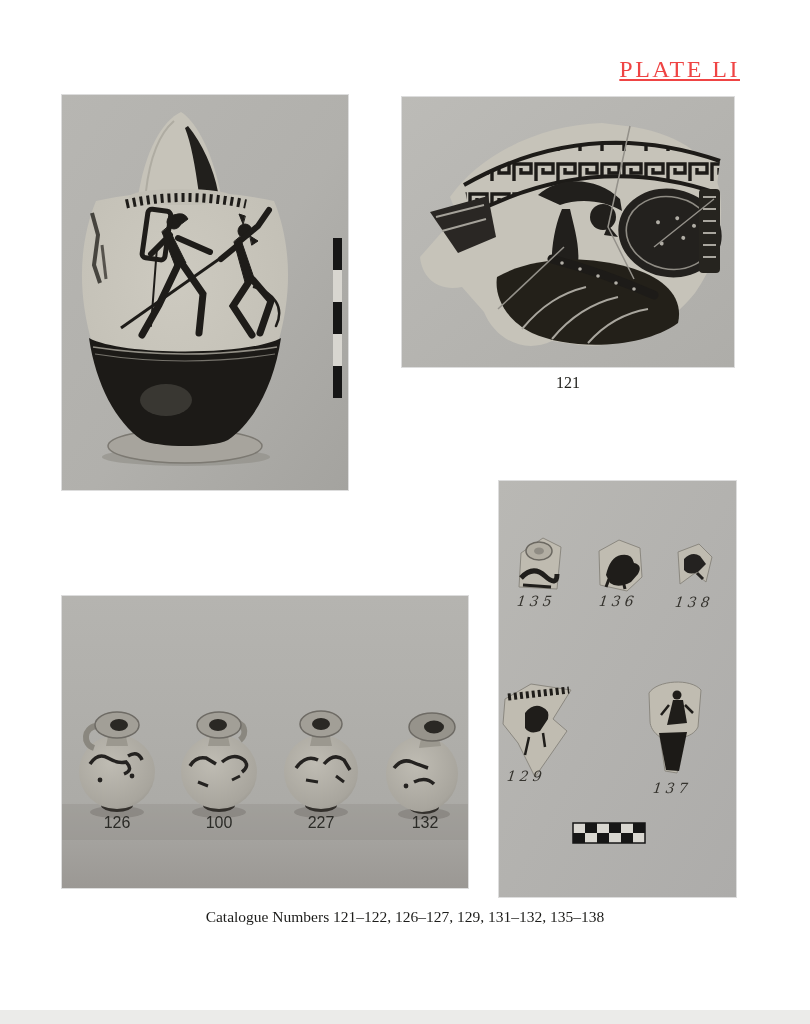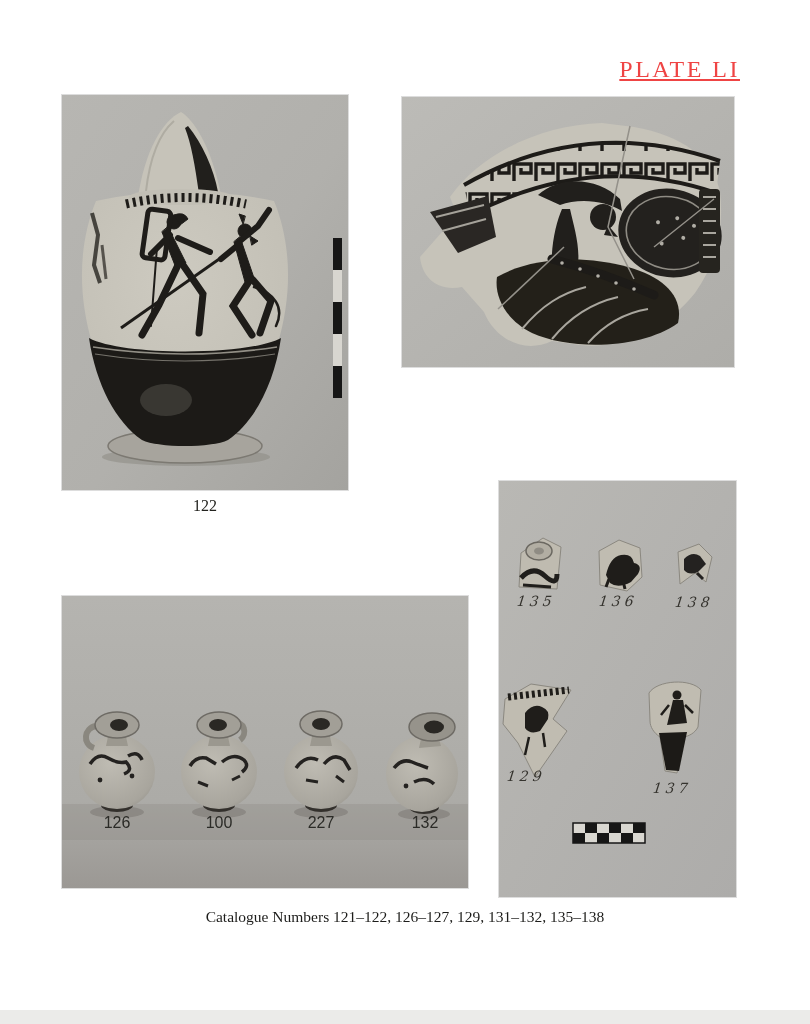--- a/index.html
+++ b/index.html
@@ -105,21 +105,20 @@
 
       <g>
         <rect x="271" y="143" width="9" height="32" fill="#161616"></rect>
         <rect x="271" y="175" width="9" height="32" fill="#d8d6d0"></rect>
         <rect x="271" y="207" width="9" height="32" fill="#161616"></rect>
         <rect x="271" y="239" width="9" height="32" fill="#d8d6d0"></rect>
         <rect x="271" y="271" width="9" height="32" fill="#161616"></rect>
       </g>
     </svg>
   </figure>
-  <div class="fig-label label-122">122</div>
 
   <figure class="photo photo-121" style="margin:0">
     <svg width="332" height="270" viewBox="0 0 332 270">
       <defs>
         <linearGradient id="p2bg" x1="0" y1="0" x2="1" y2="1">
           <stop offset="0" stop-color="#bcbbb7"></stop>
           <stop offset="1" stop-color="#aeada9"></stop>
         </linearGradient>
         <pattern id="meander" width="22" height="30" patternUnits="userSpaceOnUse">
           <rect width="22" height="30" fill="#c6c3b9"></rect>
@@ -169,20 +168,21 @@
           <circle cx="232" cy="192" r="1.8"></circle>
       </g>
 
       <g stroke="#94918a" stroke-width="1.5" fill="none">
         <path d="M228 29 L206 130 L232 182"></path>
         <path d="M96 212 L162 150"></path>
         <path d="M312 102 L252 150"></path>
       </g>
     </svg>
   </figure>
+  <div class="fig-label label-121">121</div>
 
   <figure class="photo photo-vases" style="margin:0">
     <svg width="406" height="292" viewBox="0 0 406 292">
       <defs>
         <linearGradient id="p3bg" x1="0" y1="0" x2="0" y2="1">
           <stop offset="0" stop-color="#b5b4b0"></stop>
           <stop offset="0.7" stop-color="#acaba7"></stop>
           <stop offset="1" stop-color="#9b9894"></stop>
         </linearGradient>
         <radialGradient id="vbody" cx="0.42" cy="0.38" r="0.85">

